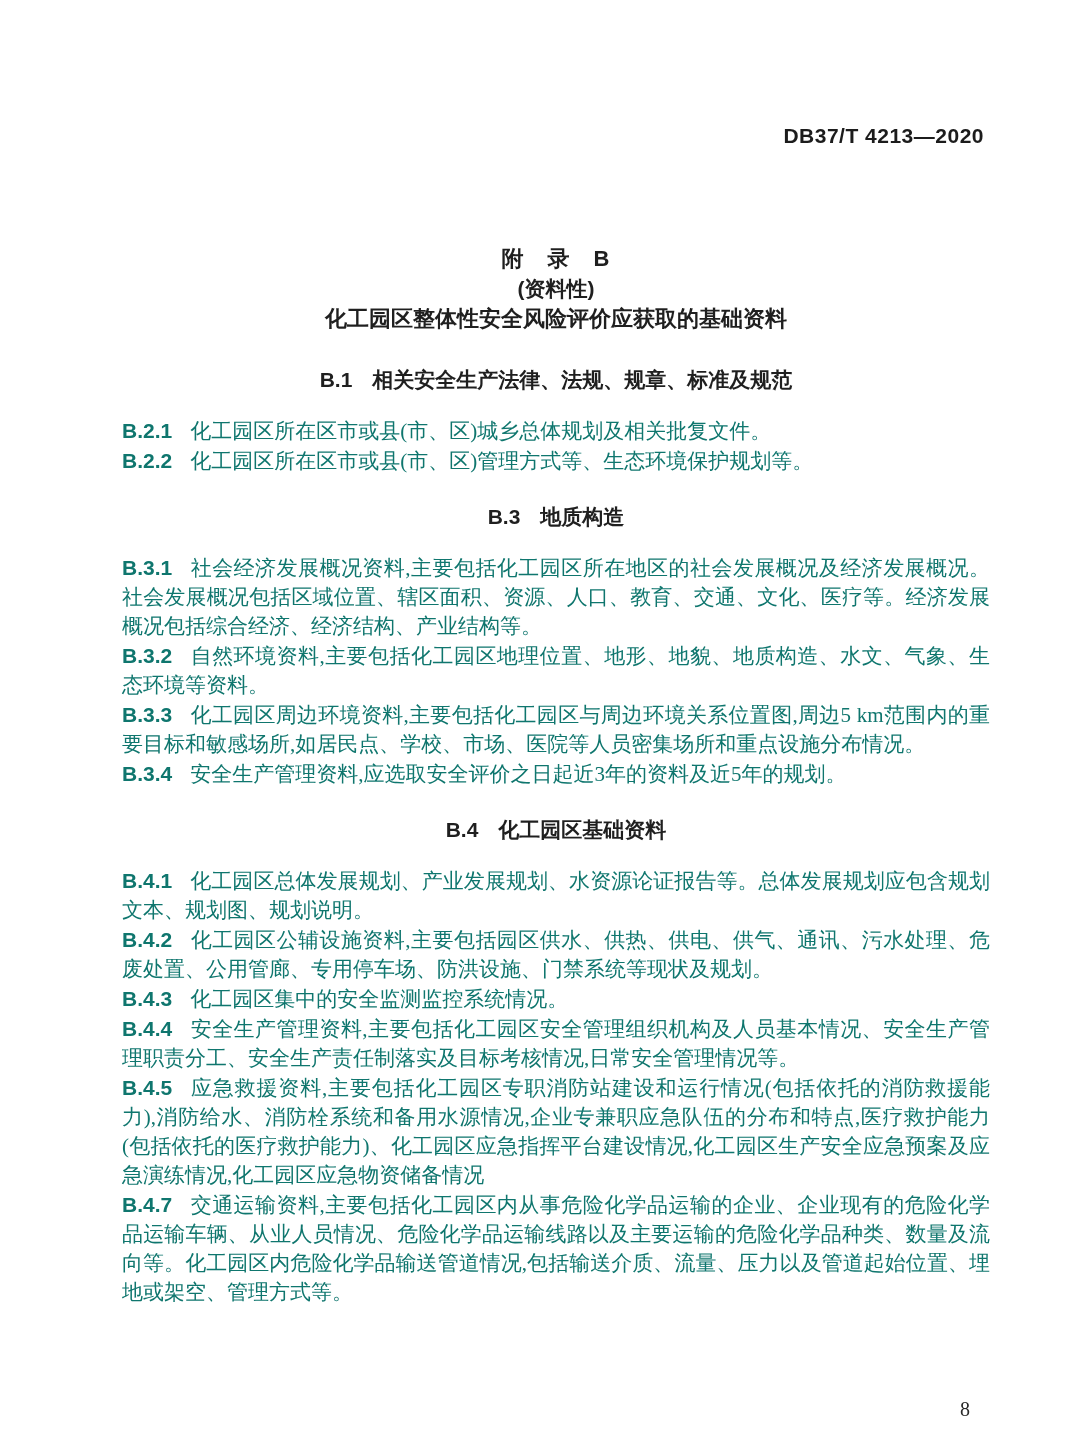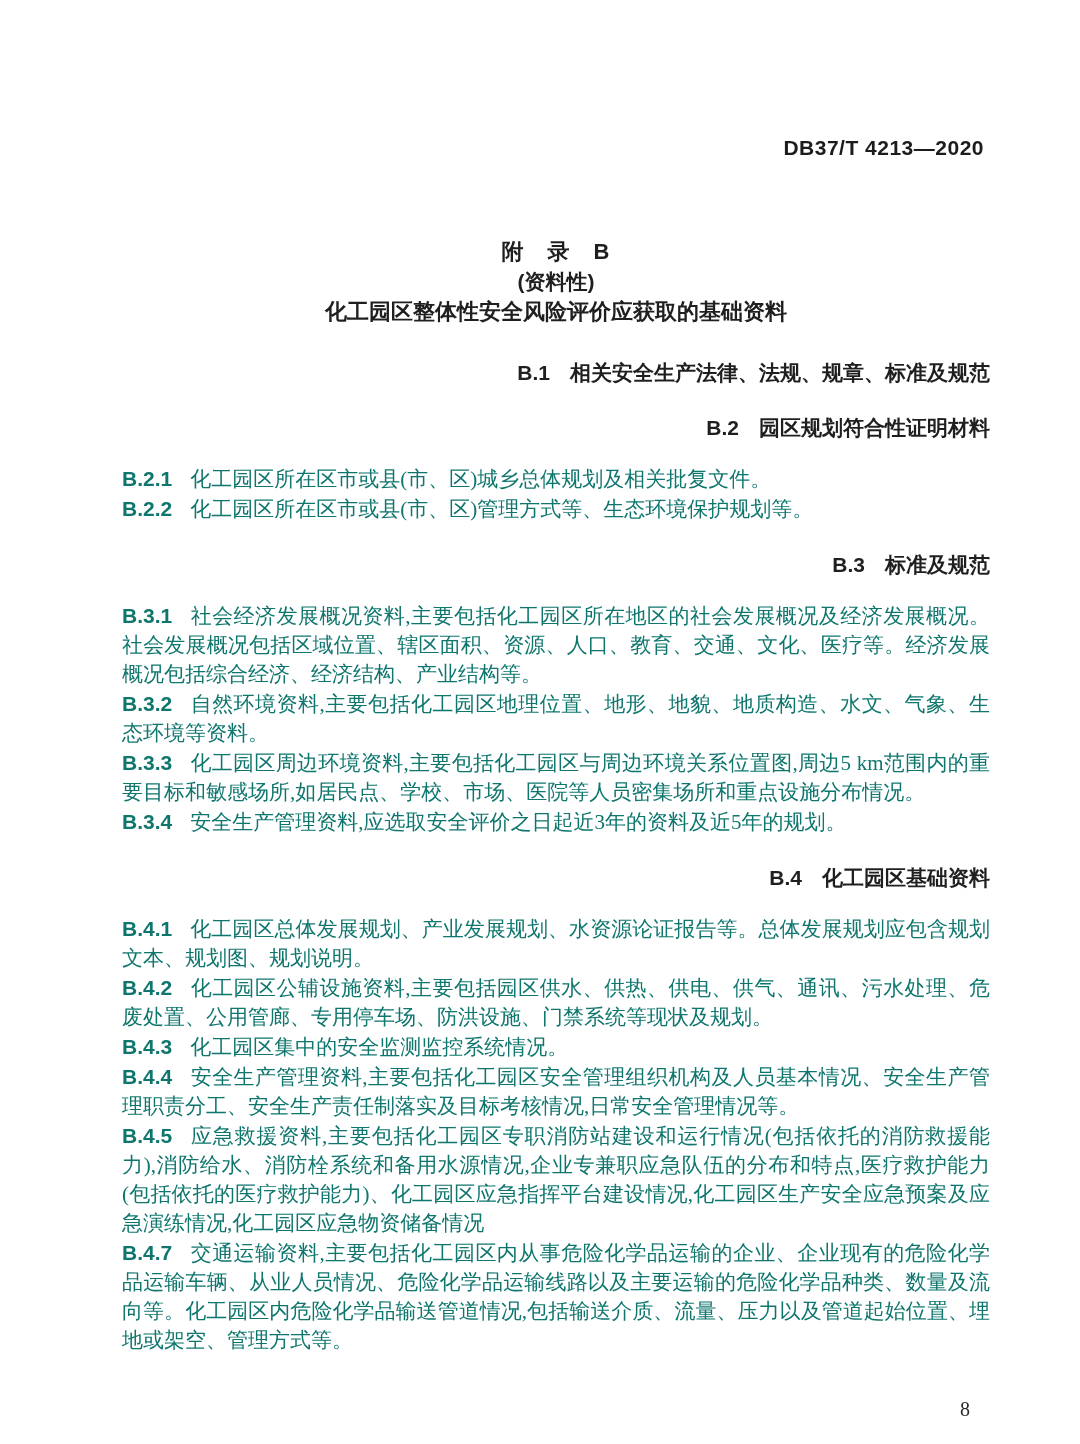--- a/index.html
+++ b/index.html
@@ -7,52 +7,52 @@
     position: relative;
     width: 1080px;
     height: 1444px;
     background: #ffffff;
     color: #1f1f1f;
     overflow: hidden;
     font-family: "Liberation Serif", "DejaVu Serif", serif;
   }
   .doc-code {
     position: absolute;
-    top: 136px;
+    top: 124px;
     right: 96px;
     font-family: "Liberation Sans", "DejaVu Sans", sans-serif;
     font-weight: 600;
     font-size: 21px;
     letter-spacing: 0.5px;
     color: #1c1c1c;
     white-space: nowrap;
   }
   .content {
     position: absolute;
-    top: 1px; left: 0;
+    top: 8px; left: 0;
     width: 1080px;
     box-sizing: border-box;
     padding: 0 90px 0 122px;
   }
   .title-block {
     margin-top: 236px;
     text-align: center;
     font-family: "Liberation Sans", "DejaVu Sans", sans-serif;
     font-weight: bold;
   }
   .title-line1 { font-size: 22px; line-height: 30px; letter-spacing: 1px; }
   .title-line2 { font-size: 21px; line-height: 30px; text-align: center; }
   .title-line3 { font-size: 22px; line-height: 30px; }
   .sec-heading {
     font-family: "Liberation Sans", "DejaVu Sans", sans-serif;
     font-weight: bold;
     font-size: 21px;
     line-height: 29px;
     margin: 26px 0 22px 0;
-    text-align: right;
+    text-align: center;
   }
   .sec-heading.first { margin-top: 31px; }
   .clause {
     font-size: 21px;
     line-height: 29px;
     margin: 0;
     text-align: justify;
     text-justify: inter-ideograph;
     color: #0f766e;
   }
@@ -82,27 +82,26 @@
   <div class="content">
 
     <div class="title-block">
       <div class="title-line1">附　录　B</div>
       <div class="title-line2">(资料性)</div>
       <div class="title-line3">化工园区整体性安全风险评价应获取的基础资料</div>
     </div>
 
     <p class="sec-heading first"><span class="heading-number">B.1</span><span>相关安全生产法律、法规、规章、标准及规范</span></p>
 
-    <p class="sec-heading"><span class="heading-number">B.2</span><span>园区规划符合性证明材料</span></p>
 
     <p class="clause"><span class="clause-number">B.2.1</span><span>化工园区所在区市或县(市、区)城乡总体规划及相关批复文件。</span></p>
 
     <p class="clause"><span class="clause-number">B.2.2</span><span>化工园区所在区市或县(市、区)管理方式等、生态环境保护规划等。</span></p>
 
-    <p class="sec-heading"><span class="heading-number">B.3</span><span>标准及规范</span></p>
+    <p class="sec-heading"><span class="heading-number">B.3</span><span>地质构造</span></p>
 
     <p class="clause"><span class="clause-number">B.3.1</span><span>社会经济发展概况资料,主要包括化工园区所在地区的社会发展概况及经济发展概况。社会发展概况包括区域位置、辖区面积、资源、人口、教育、交通、文化、医疗等。经济发展概况包括综合经济、经济结构、产业结构等。</span></p>
 
     <p class="clause"><span class="clause-number">B.3.2</span><span>自然环境资料,主要包括化工园区地理位置、地形、地貌、地质构造、水文、气象、生态环境等资料。</span></p>
 
     <p class="clause"><span class="clause-number">B.3.3</span><span>化工园区周边环境资料,主要包括化工园区与周边环境关系位置图,周边5 km范围内的重要目标和敏感场所,如居民点、学校、市场、医院等人员密集场所和重点设施分布情况。</span></p>
 
     <p class="clause"><span class="clause-number">B.3.4</span><span>安全生产管理资料,应选取安全评价之日起近3年的资料及近5年的规划。</span></p>
 
     <p class="sec-heading"><span class="heading-number">B.4</span><span>化工园区基础资料</span></p>

